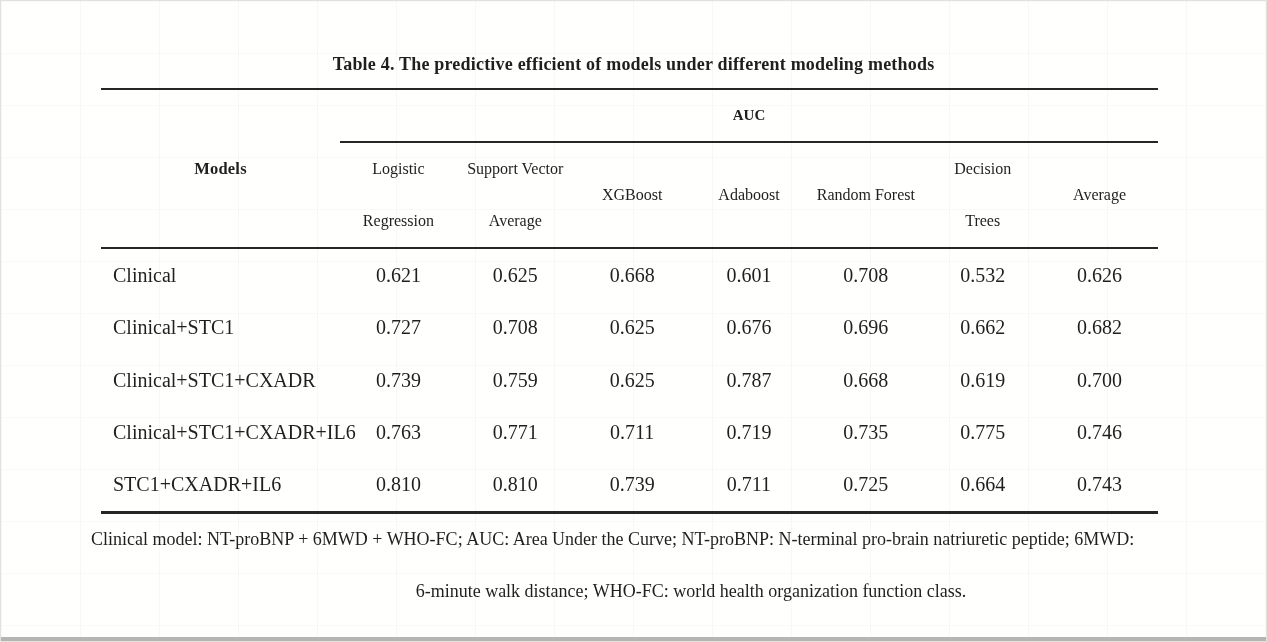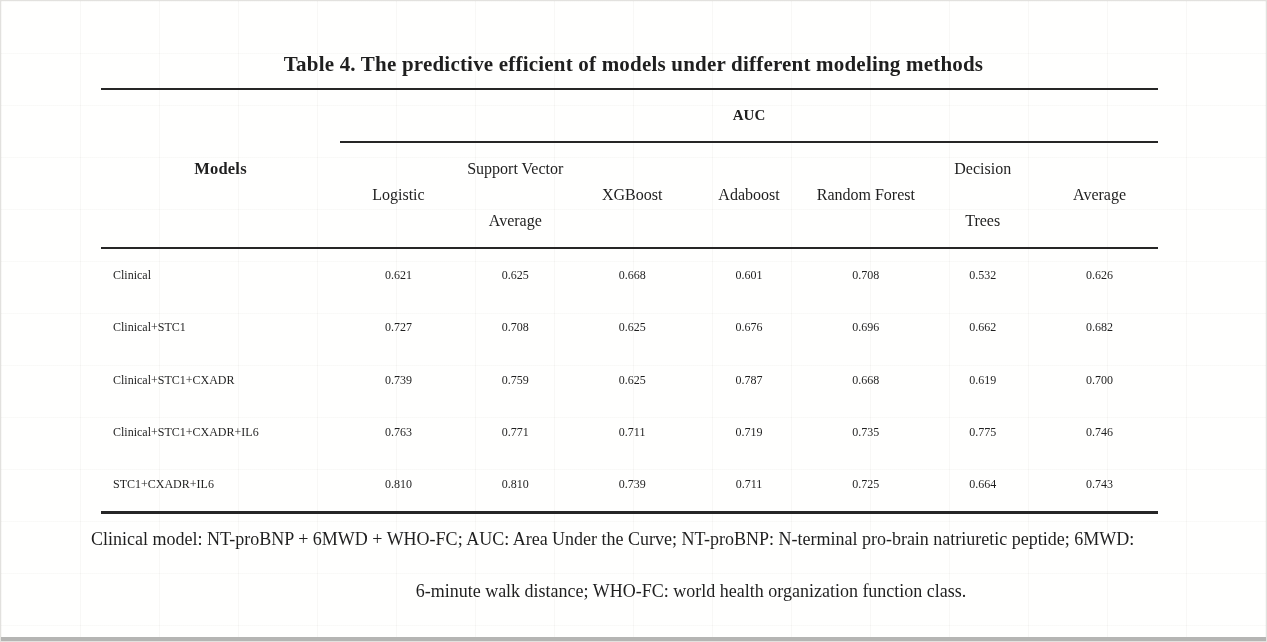--- a/index.html
+++ b/index.html
@@ -15,21 +15,21 @@
     border: 1px solid #e2e1de;
     box-sizing: border-box;
     overflow: hidden;
     font-family: "Liberation Serif", "DejaVu Serif", serif;
     color: #1f1f1f;
   }
   .title {
     position: absolute;
     top: 50px; left: 0; width: 100%;
     text-align: center;
-    font-size: 21px;
+    font-size: 18px;
     font-weight: bold;
     line-height: 26px;
     letter-spacing: 0.2px;
   }
   .rule { position: absolute; background: #262626; }
   .rule-top    { top: 87px;  left: 100px; width: 1057px; height: 2px; }
   .rule-auc    { top: 140px; left: 339px; width: 818px;  height: 2px; }
   .rule-header { top: 246px; left: 100px; width: 1057px; height: 2px; }
   .rule-bottom { top: 510px; left: 100px; width: 1057px; height: 2.5px; }
   .auc-label {
@@ -52,21 +52,21 @@
   .tbody {
     position: absolute;
     top: 248px; left: 100px; width: 1057px; height: 262px;
     display: flex; flex-direction: column;
   }
   .trow {
     flex: 1;
     display: grid;
     grid-template-columns: 239px repeat(7, 1fr);
     align-items: center;
-    font-size: 12px;
+    font-size: 20px;
   }
   .cell-model { text-align: left; padding-left: 12px; }
   .cell-val { text-align: center; }
   .strong { font-weight: normal; }
   .footnote-line {
     position: absolute;
     left: 42px; width: 1200px;
     font-size: 18px;
     line-height: 28px;
     margin-left: 48px;
@@ -92,20 +92,21 @@
 
   <div class="rule rule-auc"></div>
 
   <div class="header-grid">
     <div class="hcell hcell-models">
       <div class="hline">Models</div>
       <div class="hline"></div>
     </div>
     <div class="hcell">
       <div class="hline">Logistic</div>
+      <div class="hline">Regression</div>
     </div>
     <div class="hcell">
       <div class="hline">Support Vector</div>
       <div class="hline">Average</div>
     </div>
     <div class="hcell">
       <div class="hline">XGBoost</div>
     </div>
     <div class="hcell">
       <div class="hline">Adaboost</div>

